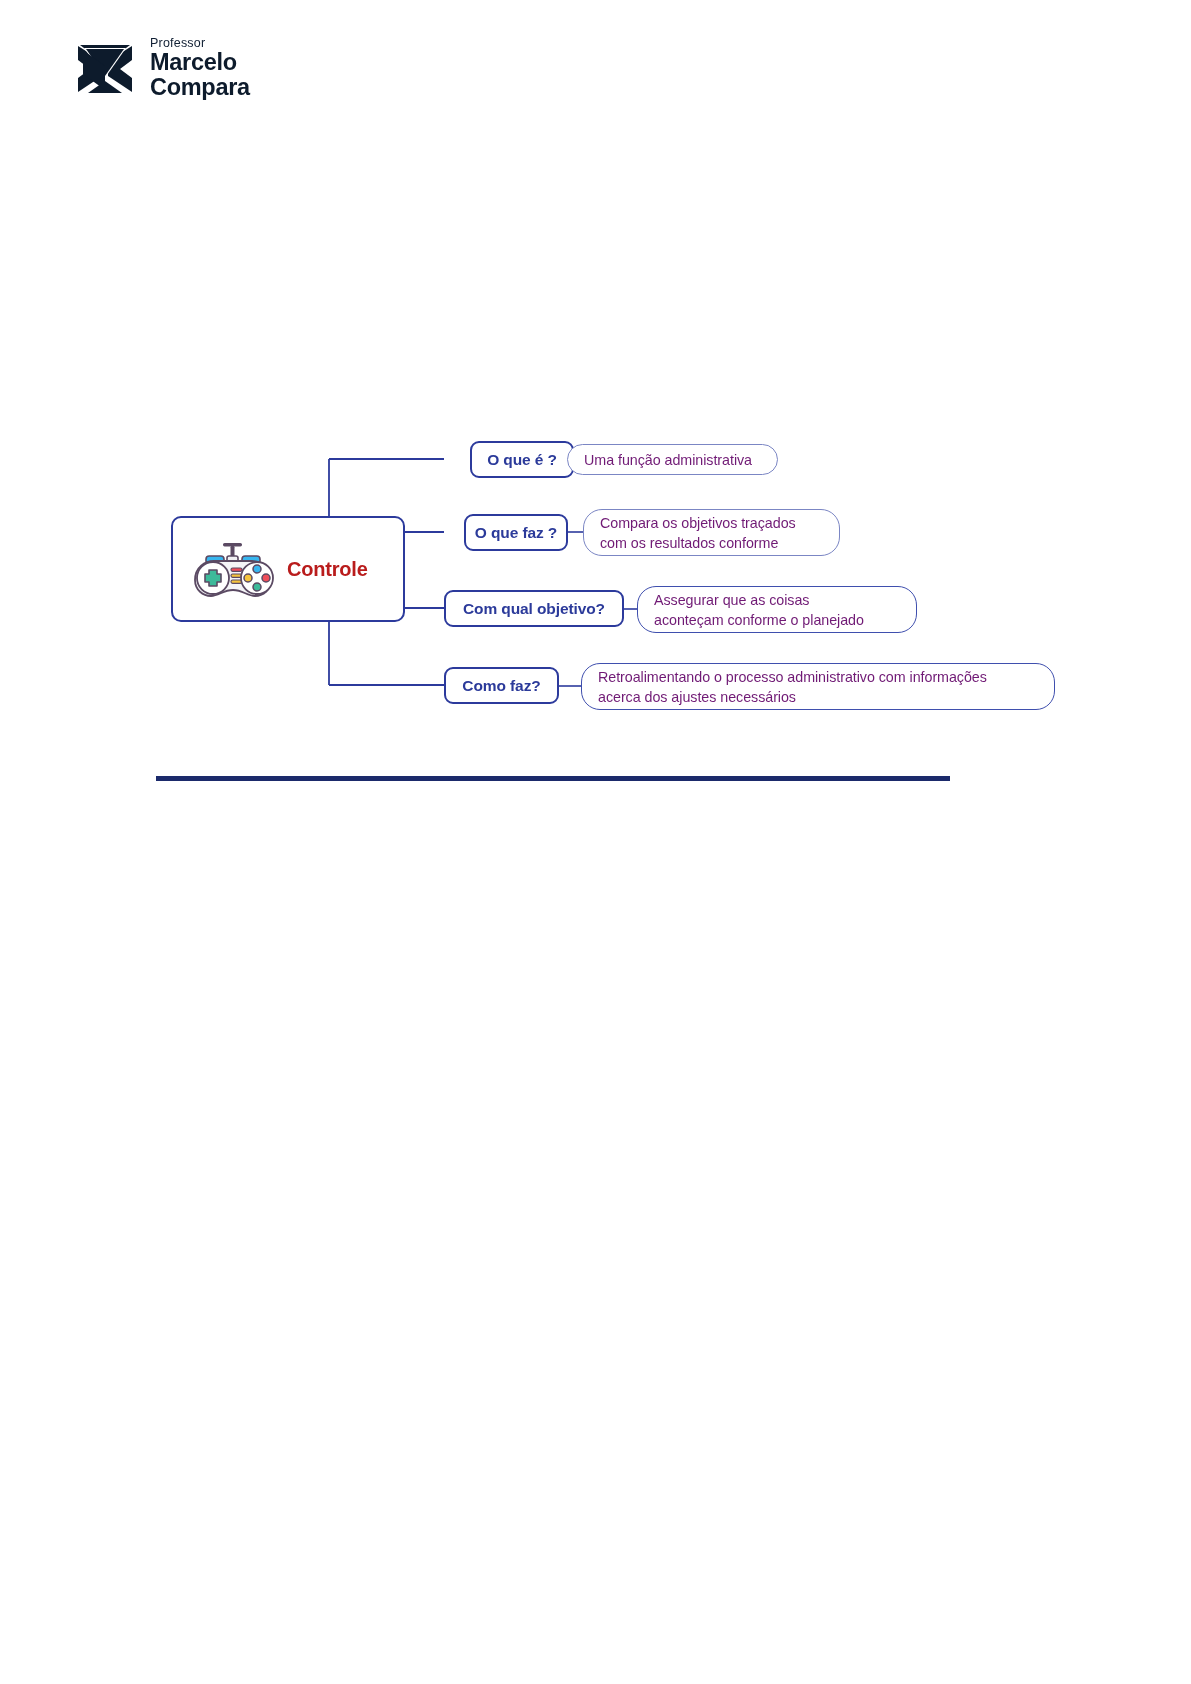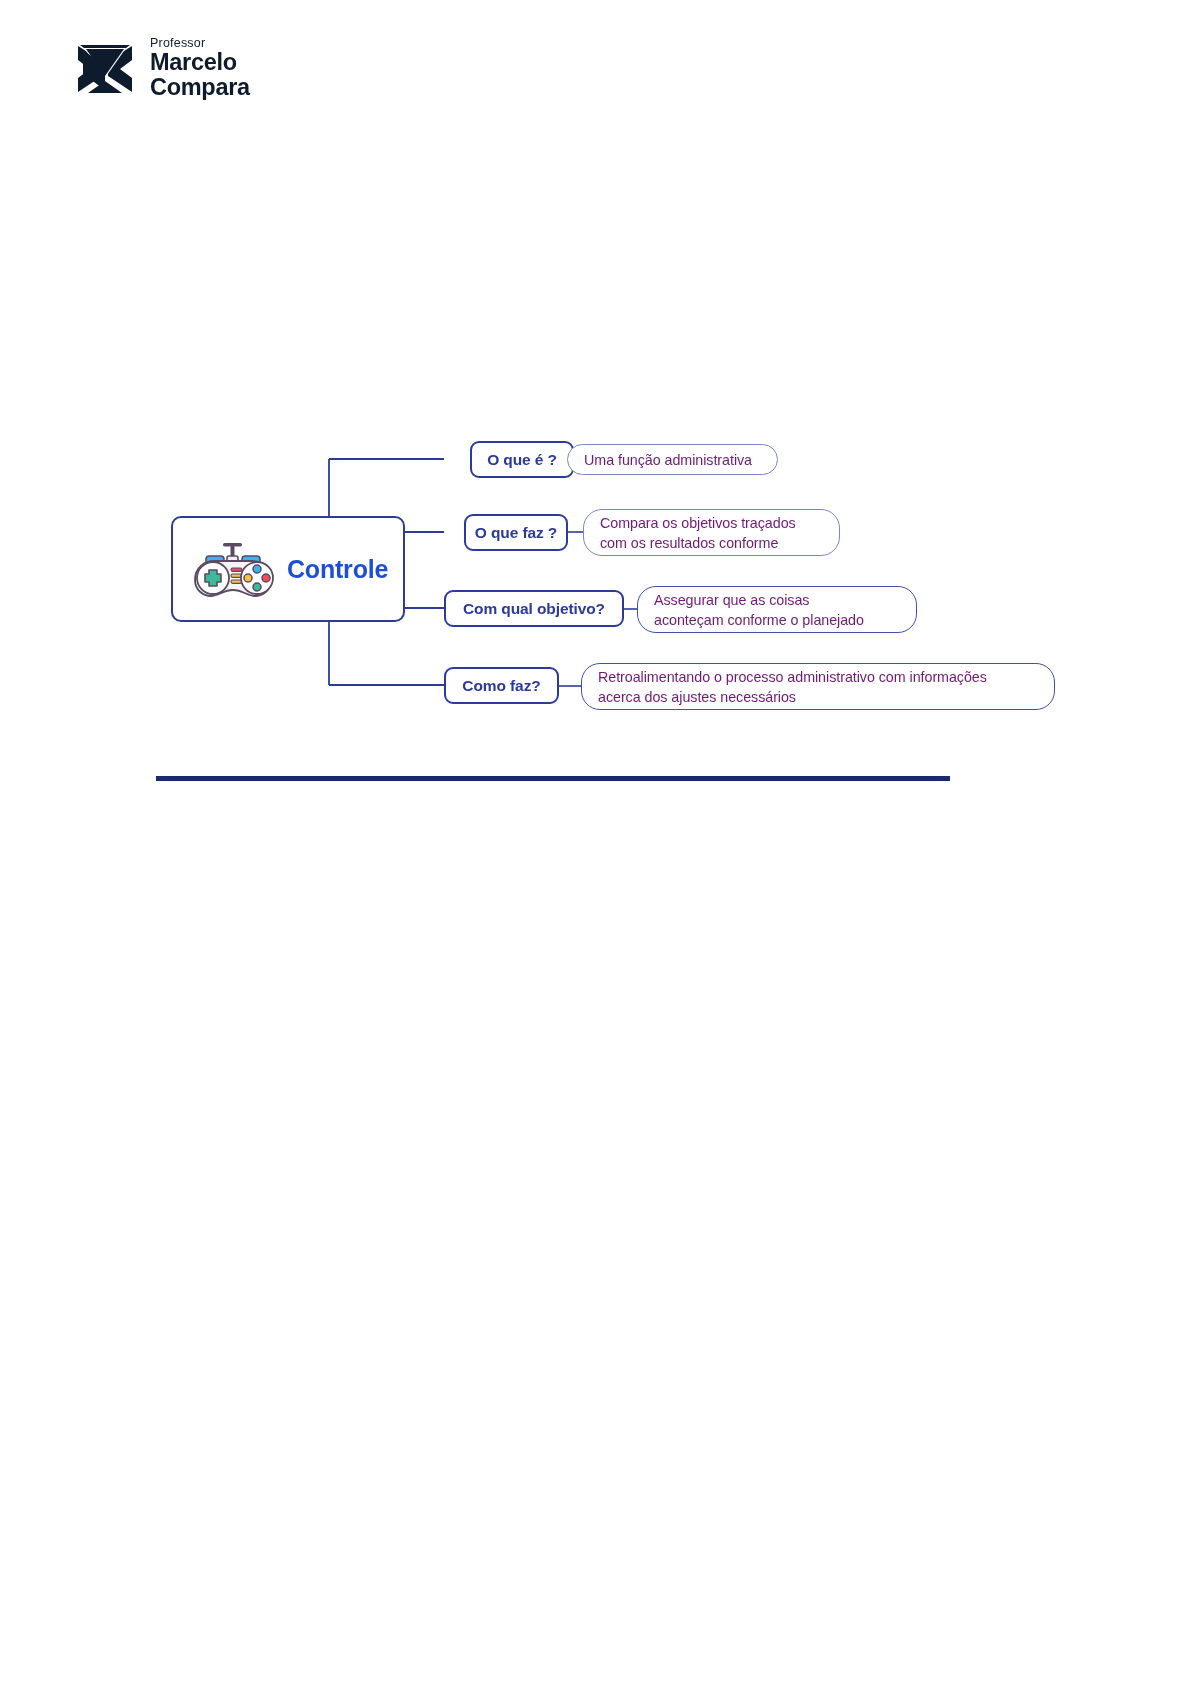--- a/index.html
+++ b/index.html
@@ -74,22 +74,22 @@
   .central {
     left: 171px;
     top: 516px;
     width: 234px;
     height: 106px;
     border: 2px solid #2c3a9c;
     border-radius: 10px;
     padding-left: 14px;
   }
   .central-label {
-    font-size: 25px;
-    color: #1d4ed8;
+    font-size: 20px;
+    color: #b91c1c;
     font-weight: 700;
     letter-spacing: -0.2px;
     margin-left: 8px;
   }
   .gamepad {
     width: 92px;
     height: 58px;
     flex: 0 0 auto;
   }
 

